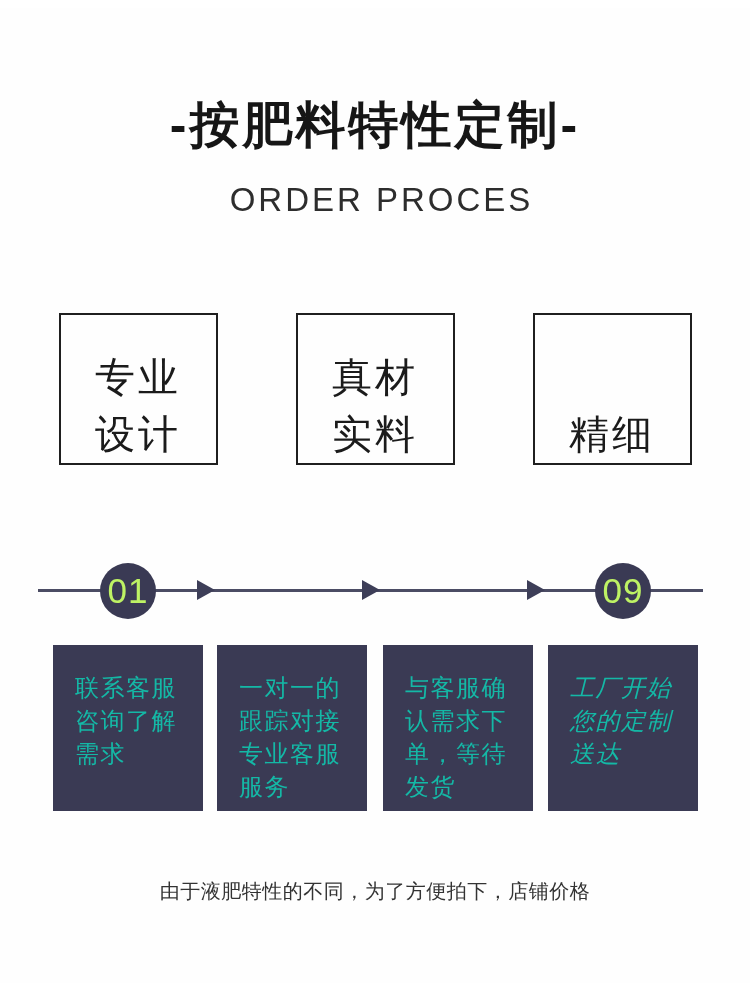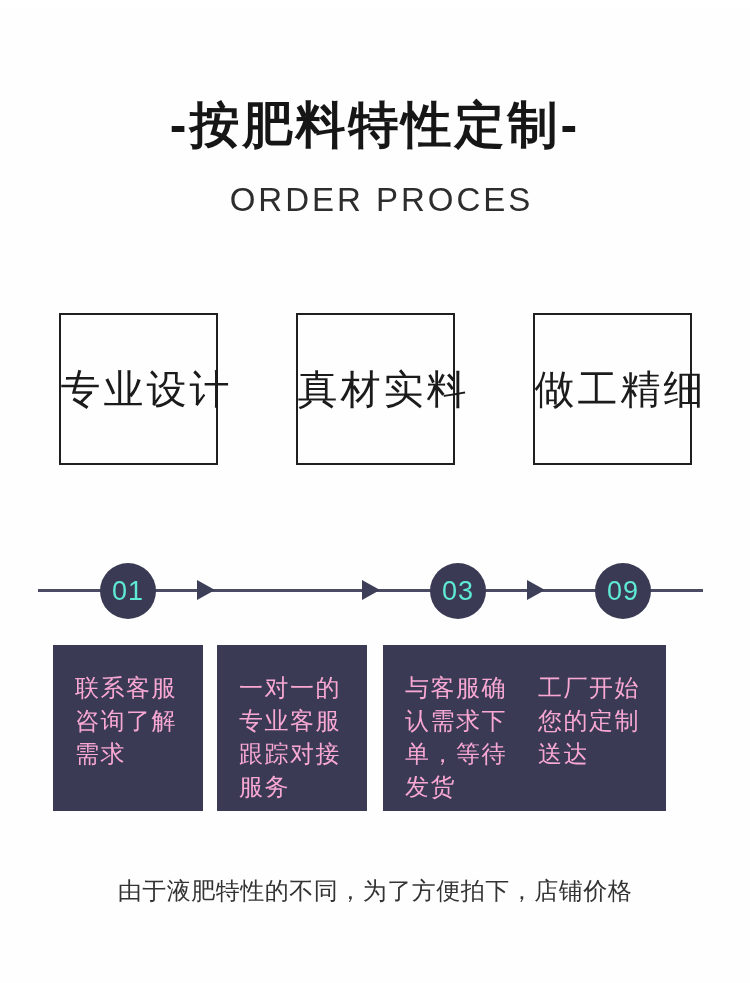--- a/index.html
+++ b/index.html
@@ -39,22 +39,22 @@
     display: flex;
     justify-content: center;
     gap: 78px;
   }
   .feature-box {
     width: 159px;
     height: 152px;
     border: 2px solid #1f1f1f;
     background: #fefefe;
     display: flex;
-    flex-direction: row;
-    justify-content: flex-start;
+    flex-direction: column;
+    justify-content: flex-end;
     align-items: center;
   }
   .feature-line {
     font-size: 40px;
     line-height: 57px;
     letter-spacing: 3px;
     color: #1b1b1b;
     text-align: center;
     white-space: nowrap;
   }
@@ -68,22 +68,22 @@
     position: absolute;
     top: 555px;
     width: 56px; height: 56px;
     border-radius: 50%;
     background: #3a3a54;
     display: flex;
     align-items: center;
     justify-content: center;
   }
   .step-circle span {
-    color: #5eead4;
-    font-size: 27px;
+    color: #bef264;
+    font-size: 35px;
     font-weight: 400;
     letter-spacing: 1px;
   }
   .circle-1 { left: 100px; }
   .circle-2 { left: 264px; }
   .circle-3 { left: 430px; }
   .circle-4 { left: 595px; }
   .flow-arrow {
     position: absolute;
     top: 572px;
@@ -99,35 +99,35 @@
     position: absolute;
     top: 637px;
     width: 150px;
     height: 166px;
     background: #3a3a54;
     padding: 26px 14px 0 22px;
   }
   .box-1 { left: 53px; }
   .box-2 { left: 217px; }
   .box-3 { left: 383px; }
-  .box-4 { left: 516px; }
+  .box-4 { left: 548px; font-style: italic; }
   .step-line {
     font-size: 24px;
     line-height: 33px;
     letter-spacing: 1.5px;
-    color: #f9a8d4;
+    color: #14b8a6;
     white-space: nowrap;
   }
   .footer-note {
     position: absolute;
     top: 864px; left: 0; right: 0;
     text-align: center;
   }
   .footer-line {
-    font-size: 24px;
+    font-size: 20px;
     line-height: 38px;
     letter-spacing: 0.5px;
     color: #333333;
     white-space: nowrap;
   }
 </style>
 </head>
 <body>
 
 <div class="page">
@@ -138,49 +138,45 @@
   <div class="features">
     <div class="feature-box">
       <div class="feature-line">专业</div>
       <div class="feature-line">设计</div>
     </div>
     <div class="feature-box">
       <div class="feature-line">真材</div>
       <div class="feature-line">实料</div>
     </div>
     <div class="feature-box">
-      <div class="feature-line">做工</div>
       <div class="feature-line">精细</div>
     </div>
   </div>
 
   <div class="flow-line"></div>
 
   <div class="step-circle circle-1">
     <span>01</span>
   </div>
   <div class="flow-arrow arrow-1"></div>
   <div class="flow-arrow arrow-2"></div>
-  <div class="step-circle circle-3">
-    <span>03</span>
-  </div>
   <div class="flow-arrow arrow-3"></div>
   <div class="step-circle circle-4">
     <span>09</span>
   </div>
 
   <div class="step-box box-1">
     <div class="step-line">联系客服</div>
     <div class="step-line">咨询了解</div>
     <div class="step-line">需求</div>
   </div>
   <div class="step-box box-2">
     <div class="step-line">一对一的</div>
+    <div class="step-line">跟踪对接</div>
     <div class="step-line">专业客服</div>
-    <div class="step-line">跟踪对接</div>
     <div class="step-line">服务</div>
   </div>
   <div class="step-box box-3">
     <div class="step-line">与客服确</div>
     <div class="step-line">认需求下</div>
     <div class="step-line">单，等待</div>
     <div class="step-line">发货</div>
   </div>
   <div class="step-box box-4">
     <div class="step-line">工厂开始</div>

